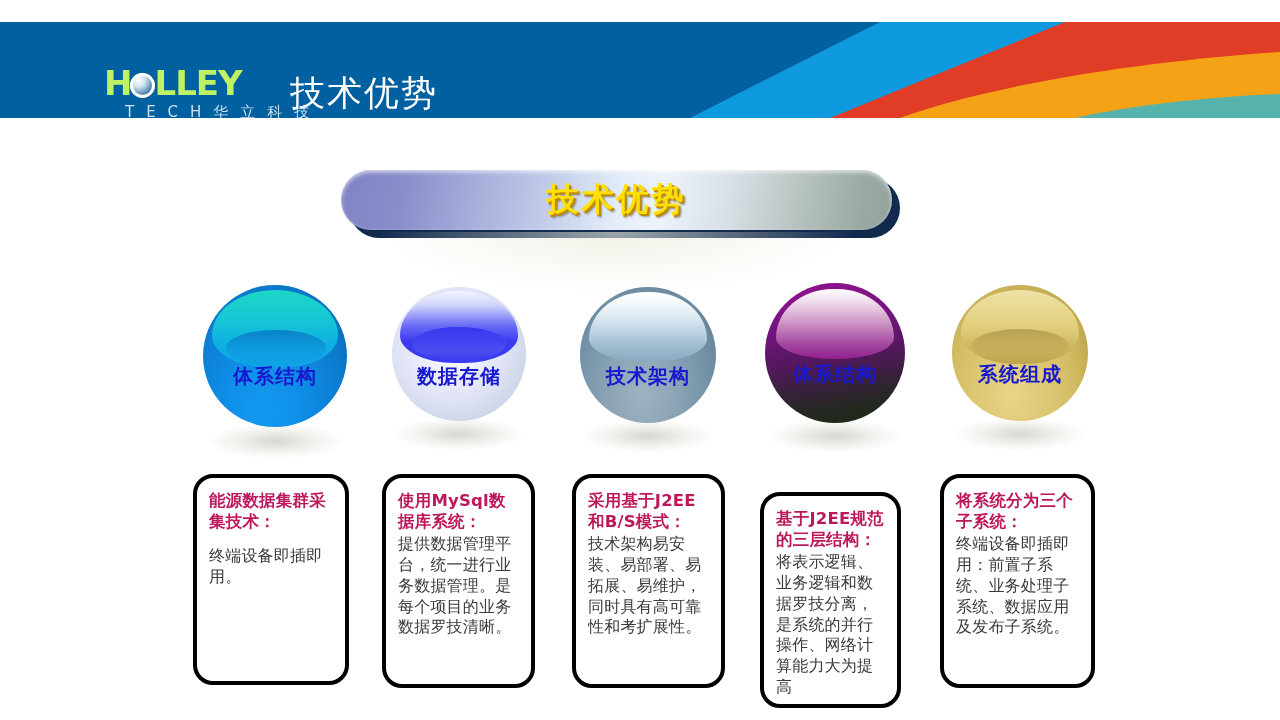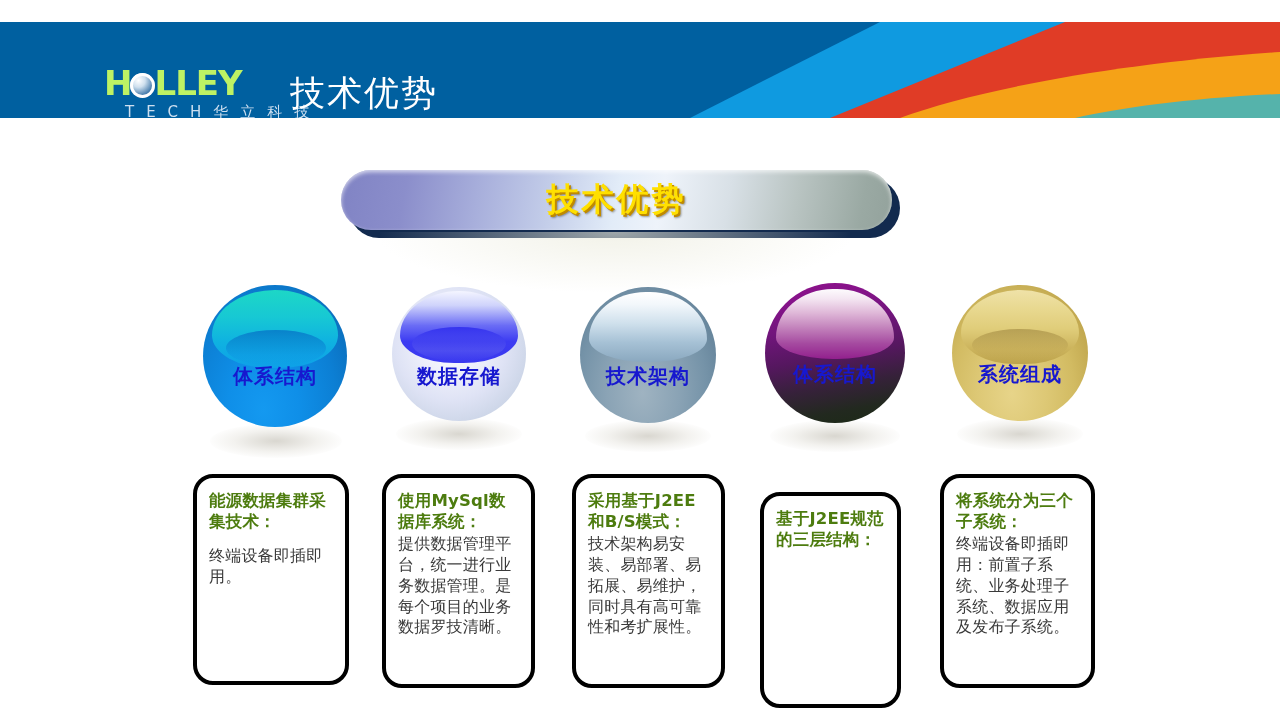--- a/index.html
+++ b/index.html
@@ -134,21 +134,21 @@
   .card{
     position:absolute;
     background:#ffffff;
     border:4px solid #000000;
     border-radius:20px;
     box-sizing:border-box;
     padding:12px 10px 8px 12px;
     overflow:hidden;
   }
   .card-head{
-    font-size:16.5px;font-weight:bold;color:#4d7c0f;
+    font-size:16.5px;font-weight:bold;color:#be185d;
     line-height:1.28;letter-spacing:.2px;
     font-family:"DejaVu Sans","Liberation Sans",sans-serif;
     margin:0 0 2px 0;
   }
   .card-body{
     font-size:16px;color:#3a3a3a;line-height:1.3;letter-spacing:.2px;
     font-family:"DejaVu Sans","Liberation Sans",sans-serif;
     margin:0;
   }
   .card-body.spaced{margin-top:14px;}
@@ -225,20 +225,21 @@
     <p class="card-body">提供数据管理平台，统一进行业务数据管理。是每个项目的业务数据罗技清晰。</p>
   </div>
 
   <div class="card" style="left:572px;top:474px;width:153px;height:214px;">
     <p class="card-head">采用基于J2EE和B/S模式：</p>
     <p class="card-body">技术架构易安装、易部署、易拓展、易维护，同时具有高可靠性和考扩展性。</p>
   </div>
 
   <div class="card" style="left:760px;top:492px;width:141px;height:216px;">
     <p class="card-head">基于J2EE规范的三层结构：</p>
+    <p class="card-body">将表示逻辑、业务逻辑和数据罗技分离，是系统的并行操作、网络计算能力大为提高</p>
   </div>
 
   <div class="card" style="left:940px;top:474px;width:155px;height:214px;">
     <p class="card-head">将系统分为三个子系统：</p>
     <p class="card-body">终端设备即插即用：前置子系统、业务处理子系统、数据应用及发布子系统。</p>
   </div>
 
 </div>
 
 </body></html>

